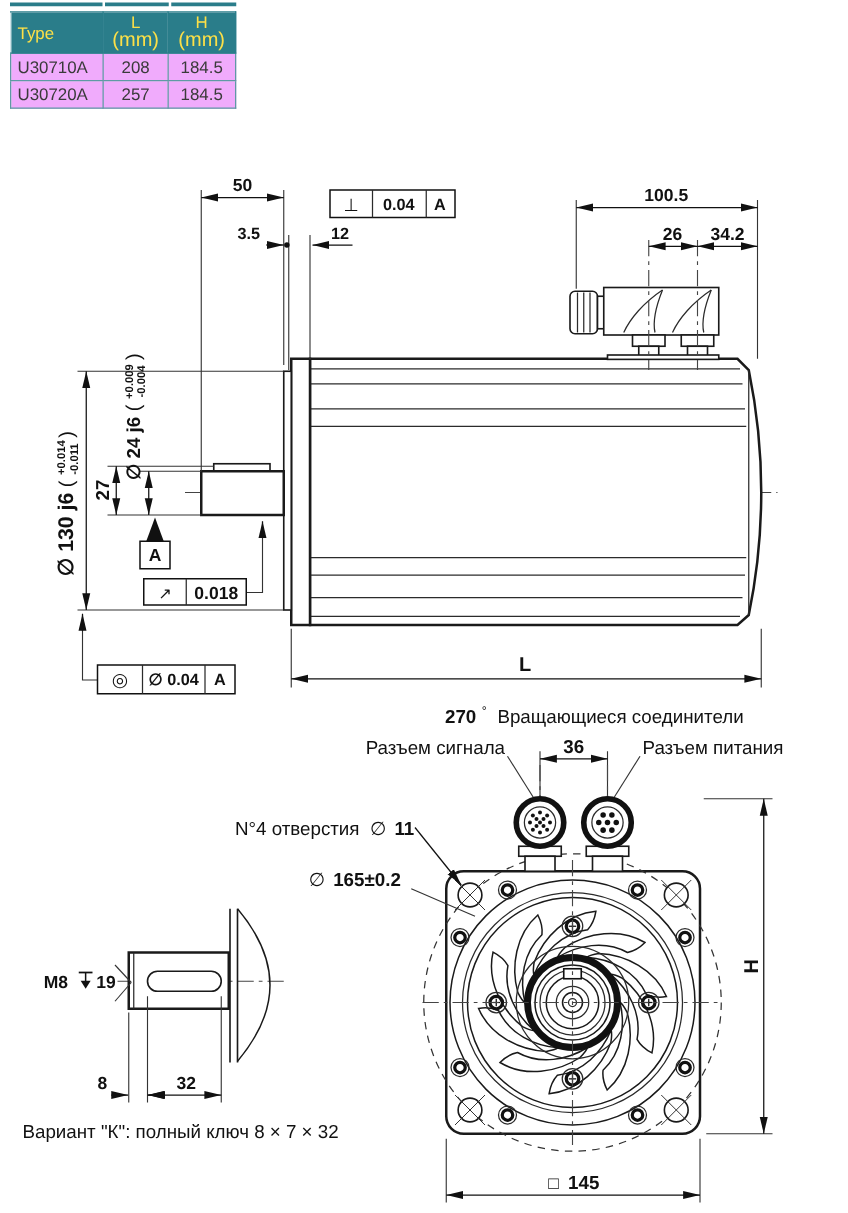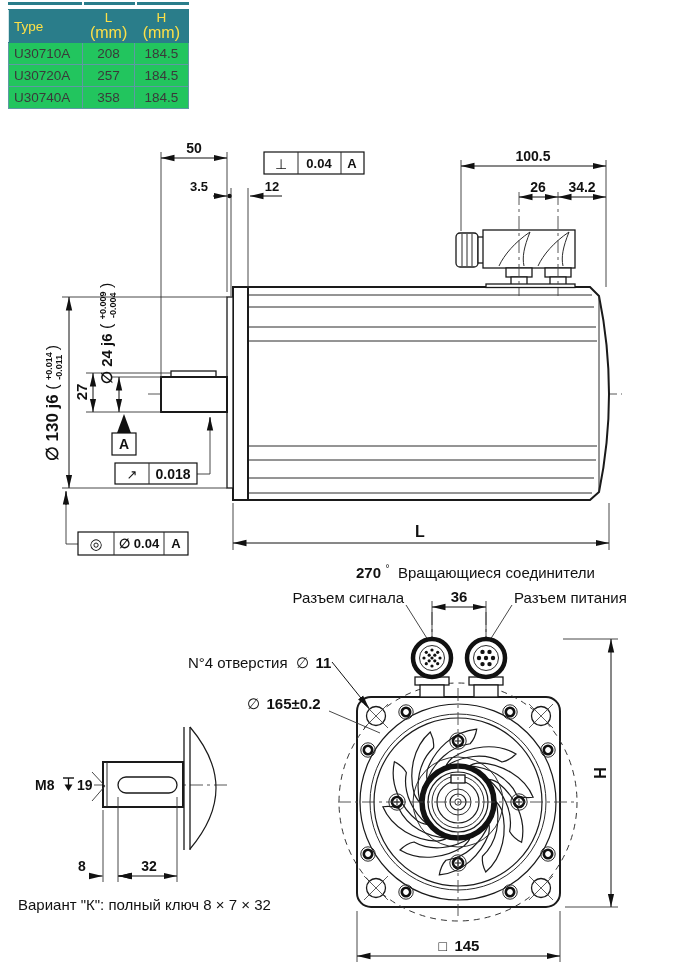--- a/index.html
+++ b/index.html
@@ -10,21 +10,21 @@
   .topline{display:flex;gap:2px;margin-bottom:4px;}
   .topline span{height:3px;background:#2a7d8a;display:block;}
   table.spec{border-collapse:collapse;width:100%;table-layout:fixed;
              font-size:13.5px;}
   table.spec th,table.spec td{border:1px solid #5f99a4;padding:0;}
   table.spec thead th{background:#2a7d8a;color:#fde047;font-weight:normal;
              height:32px;border-color:#2a7d8a;border-left:1px solid #cfe3e7;
              text-align:left;vertical-align:middle;padding-left:5px;}
   table.spec thead th.num{text-align:center;padding-left:0;line-height:1.05;}
   table.spec thead th .sub{font-size:16px;display:block;}
-  table.spec td{height:21px;color:#3a3a3a;background:#22c55e;padding-left:5px;}
+  table.spec td{height:21px;color:#3a3a3a;background:#f0abfc;padding-left:5px;}
   table.spec td.num{text-align:center;padding-left:0;}
   
   svg.drawing{position:absolute;left:0;top:0;}
   svg text{font-family:"Liberation Sans",sans-serif;fill:#111;}
   .ln{stroke:#1a1a1a;fill:none;stroke-width:1.2;}
   .ln2{stroke:#1a1a1a;fill:#fff;stroke-width:2;}
   .lnw{stroke:#1a1a1a;fill:#fff;stroke-width:1.3;}
   .thin{stroke:#2b2b2b;fill:none;stroke-width:1;}
   .ext{stroke:#333;fill:none;stroke-width:0.9;}
   .dim{stroke:#111;fill:none;stroke-width:1;}
@@ -70,25 +70,20 @@
         <tr>
           <td>U30710A</td>
           <td class="num">208</td>
           <td class="num">184.5</td>
         </tr>
         <tr>
           <td>U30720A</td>
           <td class="num">257</td>
           <td class="num">184.5</td>
         </tr>
-        <tr>
-          <td>U30740A</td>
-          <td class="num">358</td>
-          <td class="num">184.5</td>
-        </tr>
       </tbody>
     </table>
   </div>
 
   <svg class="drawing" width="678" height="970" viewBox="0 0 678 970">
     <defs>
       <marker id="mE" markerWidth="15" markerHeight="8" refX="13.5" refY="4" orient="auto" markerUnits="userSpaceOnUse">
         <path d="M0,0.8 L13.5,4 L0,7.2 Z" fill="#111"></path>
       </marker>
       <marker id="mS" markerWidth="15" markerHeight="8" refX="13.5" refY="4" orient="auto-start-reverse" markerUnits="userSpaceOnUse">

